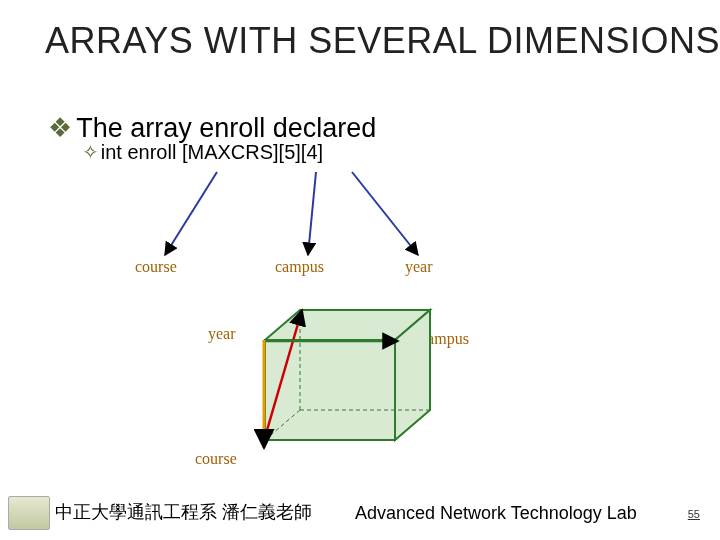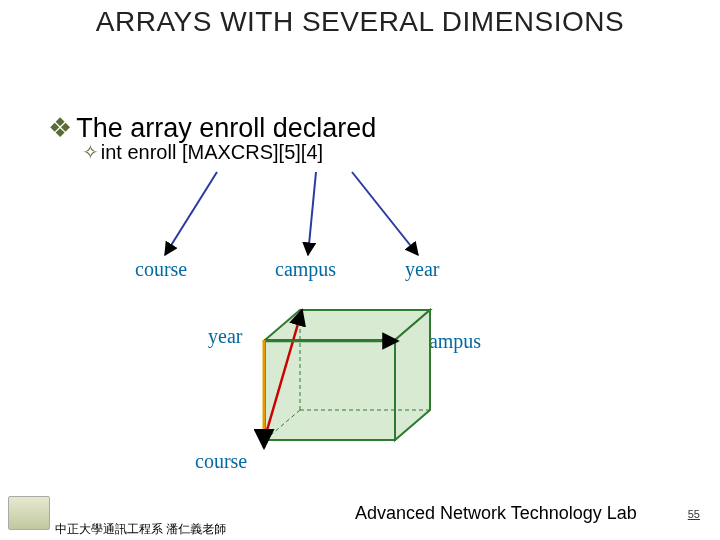--- a/index.html
+++ b/index.html
@@ -7,25 +7,25 @@
     padding: 0;
     width: 720px;
     height: 540px;
     background: #fff;
     font-family: Arial, "Microsoft JhengHei", sans-serif;
     overflow: hidden;
     position: relative;
   }
   .title {
     position: absolute;
-    top: 6px;
+    top: 20px;
     left: 0;
     width: 100%;
-    text-align: center;
-    font-size: 28px;
+    text-align: right;
+    font-size: 36px;
     color: #222;
     letter-spacing: 0.5px;
   }
   .bullet1 {
     position: absolute;
     top: 112px;
     left: 48px;
     font-size: 27px;
     color: #000;
   }
@@ -39,23 +39,23 @@
     left: 82px;
     font-size: 20px;
     color: #000;
   }
   .bullet2 .diamond {
     color: #5a6b3a;
     margin-right: 2px;
   }
   .footer-left {
     position: absolute;
-    bottom: 2px;
+    bottom: 16px;
     left: 55px;
-    font-size: 12px;
+    font-size: 18px;
     color: #000;
   }
   .footer-right {
     position: absolute;
     bottom: 16px;
     left: 355px;
     font-size: 18px;
     color: #000;
   }
   .page-num {
@@ -72,22 +72,22 @@
     left: 8px;
     width: 40px;
     height: 32px;
     background: linear-gradient(#e8e8d0, #c0c8a0);
     border: 1px solid #aaa;
     border-radius: 2px;
   }
   
   .label {
     position: absolute;
-    font-size: 20px;
-    color: #0369a1;
+    font-size: 16px;
+    color: #a16207;
   }
   .tlabel {
     font-family: "Times New Roman", serif;
   }
   svg.diagram {
     position: absolute;
     top: 0;
     left: 0;
     width: 720px;
     height: 540px;

